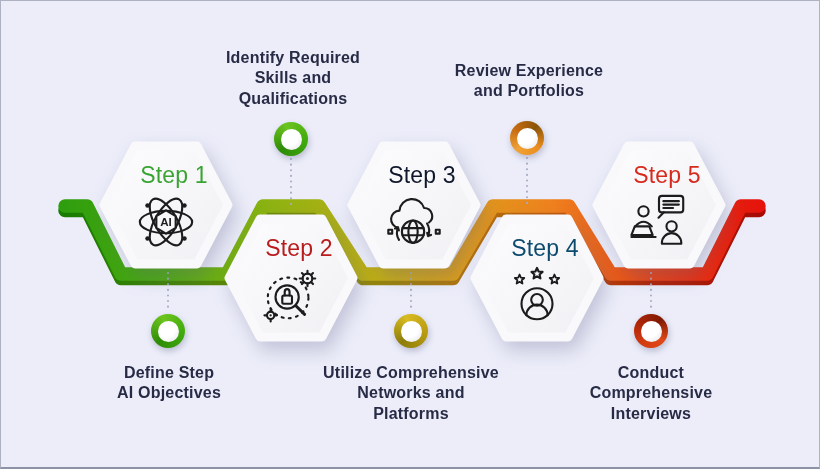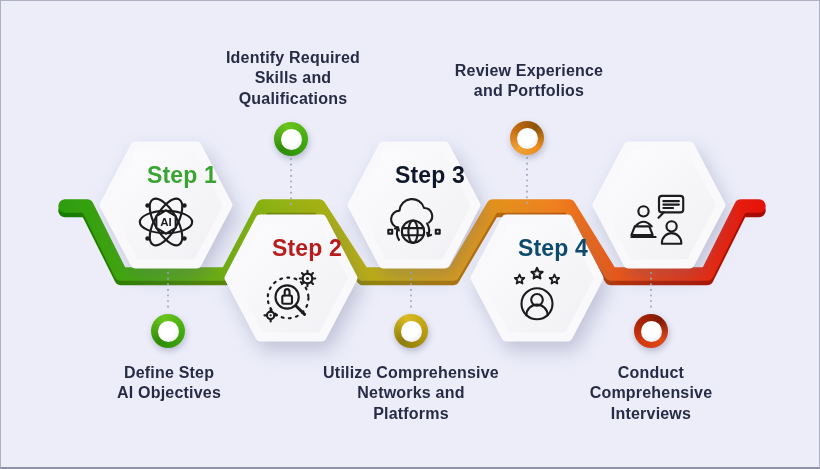--- a/index.html
+++ b/index.html
@@ -6,22 +6,22 @@
   .canvas{
     position:relative;width:820px;height:469px;box-sizing:border-box;
     background:#ecedf9;overflow:hidden;
     border:1px solid #aeb1c2;border-bottom:2px solid #8e92a6;
   }
   .layer{position:absolute;left:0;top:0;}
   
   .hex{position:absolute;width:140px;height:134px;}
   .hexbg{position:absolute;left:0;top:0;filter:drop-shadow(5px 9px 9px rgba(96,96,140,.30));}
   .step-title{
-    position:absolute;left:16px;top:24px;width:140px;text-align:center;
-    font-size:23px;font-weight:700;letter-spacing:.2px;
+    position:absolute;left:8px;top:24px;width:140px;text-align:center;
+    font-size:23px;font-weight:400;letter-spacing:.2px;
   }
   .t1{color:#3aa433}.t2{color:#b91c1c}.t3{color:#0f172a}.t4{color:#0c4a6e}.t5{color:#d62a1d}
   .step-icon{position:absolute;left:39px;top:53px;width:62px;height:62px;}
   .step-icon svg{width:100%;height:100%;stroke:#1c1c1c;fill:none;stroke-width:2.2;stroke-linecap:round;stroke-linejoin:round;}
   
   .ring{
     position:absolute;width:34px;height:34px;border-radius:50%;
     display:flex;align-items:center;justify-content:center;
     filter:drop-shadow(1px 3px 3px rgba(90,90,130,.35));
   }
@@ -188,20 +188,21 @@
   <div class="hex" style="left:588px;top:137px">
     <svg class="hexbg" width="140" height="134" viewBox="0 0 140 134">
       <defs>
           <linearGradient id="hg5" x1="0" y1="0" x2="1" y2="1">
         <stop offset="0" stop-color="#fdfdfe"></stop>
             <stop offset="1" stop-color="#f0f0f4"></stop>
           </linearGradient>
         </defs>
       <polygon points="8,67 39,8 101,8 132,67 101,126 39,126" fill="url(#hg5)" stroke="#f9f9fb" stroke-width="9" stroke-linejoin="round"></polygon>
     </svg>
+    <div class="step-title t5">Step 5</div>
     <div class="step-icon">
       <svg viewBox="0 0 64 64">
         <rect x="32" y="5" width="25" height="17" rx="3"></rect>
         <path d="M36.5,10.5 h16 M36.5,14 h16 M36.5,17.5 h10"></path>
         <path d="M37,22 l-5.5,5.5"></path>
         <circle cx="16" cy="21" r="5.3"></circle>
         <path d="M7.5,36.5 q8.5,-9.5 17,0"></path>
         <path d="M7,36.5 h15 l3.5,9 h-22 z M3.5,47.5 h25"></path>
         <circle cx="45" cy="36.5" r="5.3"></circle>
         <path d="M35,53.5 a10,10 0 0 1 20,0 v1 h-20 z"></path>

